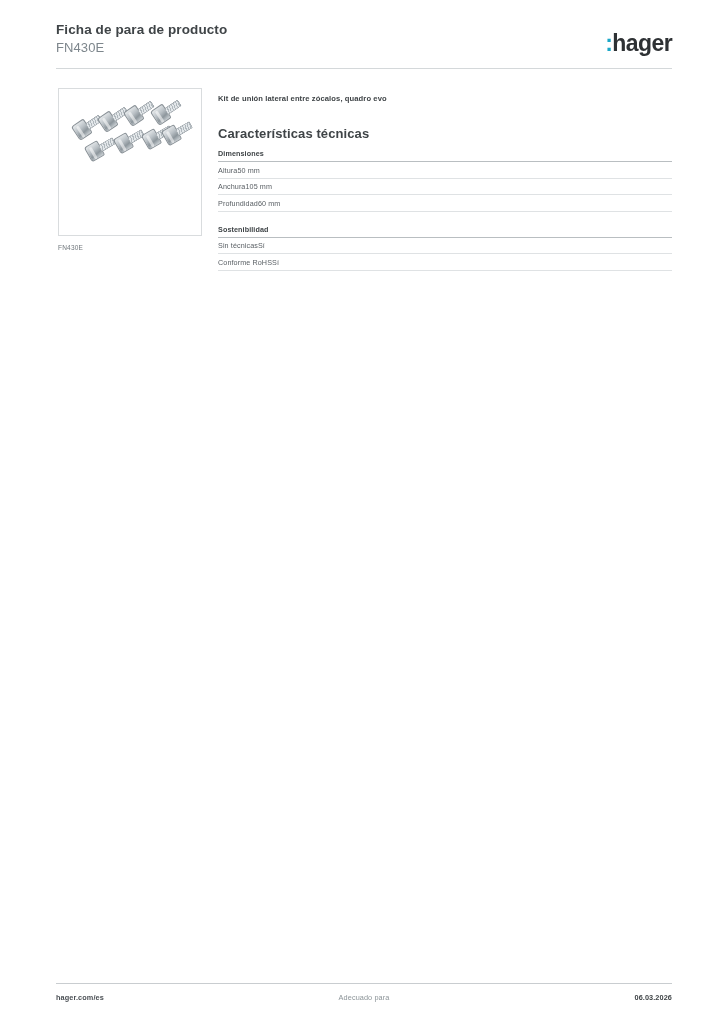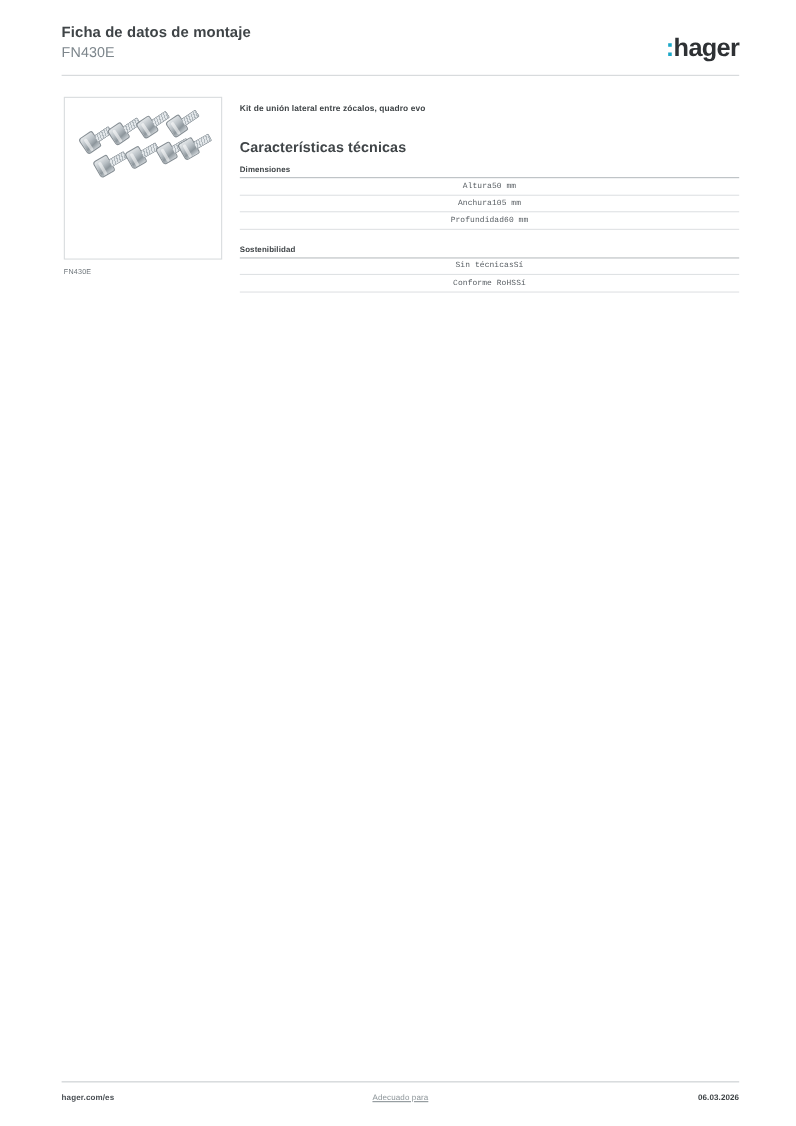--- a/index.html
+++ b/index.html
@@ -150,28 +150,27 @@
   .group-title {
     font-size: 7.2px;
     font-weight: bold;
     color: #3f4447;
     letter-spacing: 0.1px;
     padding-bottom: 3px;
     border-bottom: 1px solid #b9bec1;
   }
   .row {
     display: flex;
-    justify-content: center;
+    justify-content: flex-start;
     align-items: baseline;
     font-size: 7.2px;
     color: #585e63;
     padding: 3.5px 0 3px 0;
     border-bottom: 1px solid #dfe2e4;
     letter-spacing: 0.1px;
-    font-family: Liberation Mono, monospace;
   }
   .row .label { text-align: left; }
   .row .value { text-align: right; }
 
   
   .footer-rule {
     position: absolute;
     left: 56px;
     top: 983px;
     width: 616px;
@@ -195,36 +194,35 @@
     letter-spacing: 0.1px;
   }
   .footer .center {
     position: absolute;
     left: 0;
     right: 0;
     top: 0;
     text-align: center;
     color: #8c9498;
     letter-spacing: 0.1px;
-    text-decoration: underline;
   }
   .footer .right {
     position: absolute;
     right: 0;
     top: 0;
     color: #3f4447;
     font-weight: bold;
     letter-spacing: 0.1px;
   }
 </style>
 </head>
 <body>
 
 <div class="header">
-  <div class="doc-title">Ficha de datos de montaje</div>
+  <div class="doc-title">Ficha de para de producto</div>
   <div class="doc-subtitle">FN430E</div>
   <div class="brand"><span class="colon">:</span><span>hager</span></div>
 </div>
 <div class="header-rule"></div>
 
 <div class="image-box">
   <div class="screw" style="left:14px; top:28px; transform:rotate(-34deg);">
     <div class="head"></div>
     <div class="shaft"></div>
   </div>

